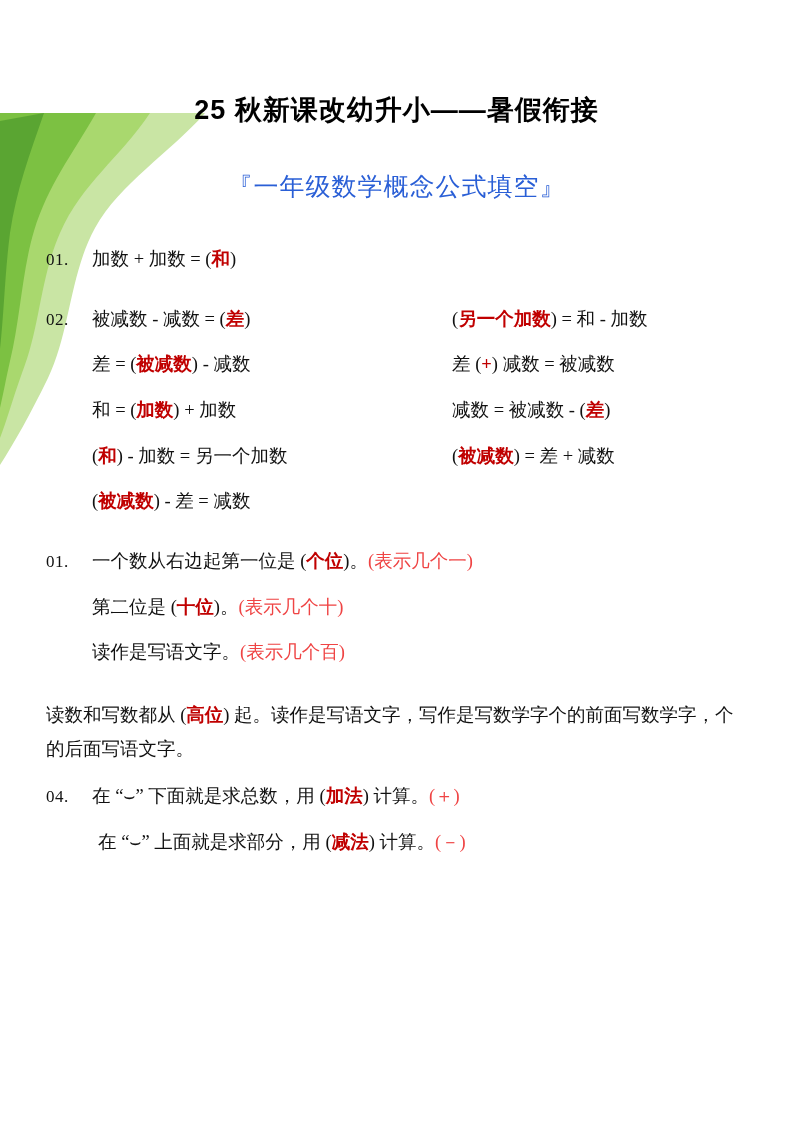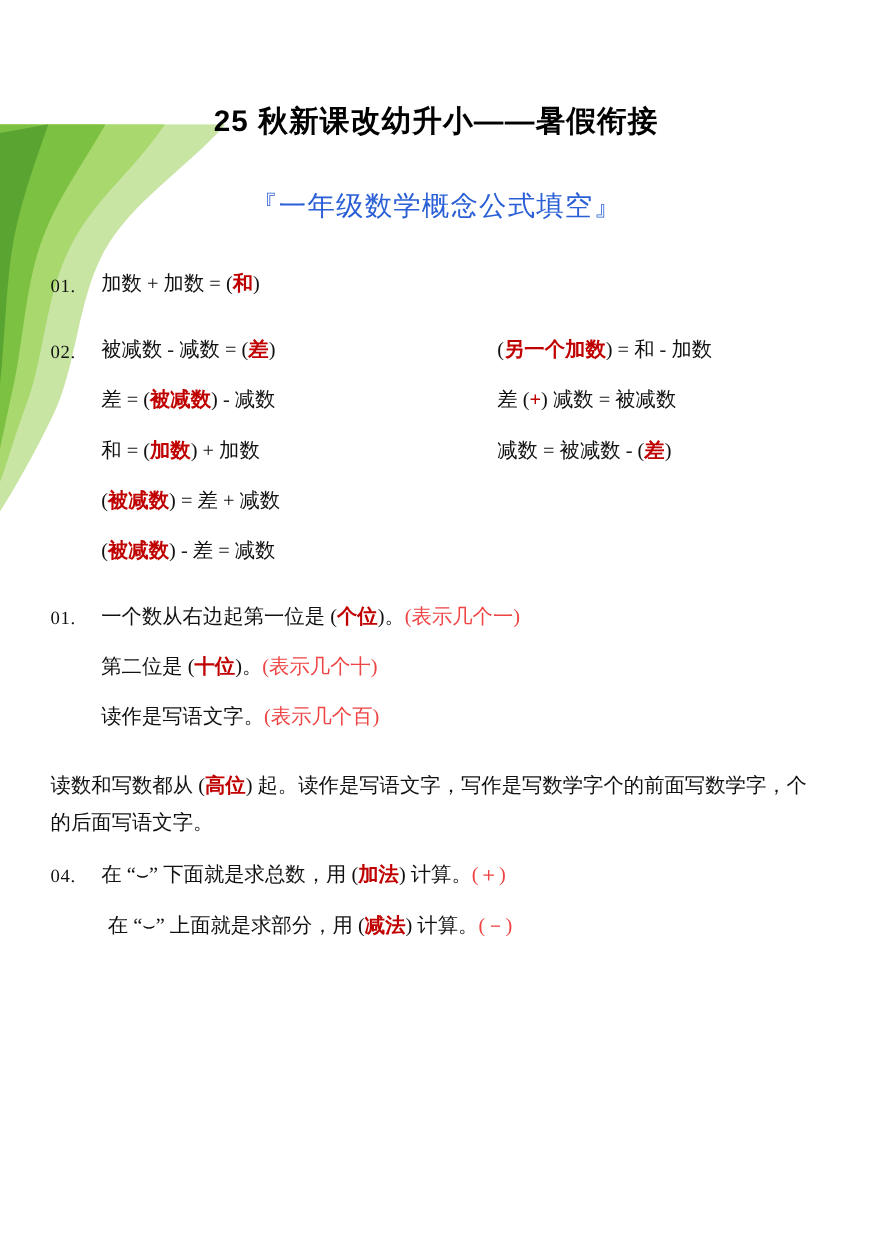--- a/index.html
+++ b/index.html
@@ -172,20 +172,23 @@
         <div class="row">
           <div class="col-left">
             <span class="nowrap"><span class="plain">和 = (</span><span class="red">加数</span><span class="plain">) + 加数</span></span>
           </div>
           <div class="col-right">
             <span class="nowrap"><span class="plain">减数 = 被减数 - (</span><span class="red">差</span><span class="plain">)</span></span>
           </div>
         </div>
 
         <div class="row">
+          <div class="col-left">
+            <span class="nowrap"><span class="plain">(</span><span class="red">和</span><span class="plain">) - 加数 = 另一个加数</span></span>
+          </div>
           <div class="col-right">
             <span class="nowrap"><span class="plain">(</span><span class="red">被减数</span><span class="plain">) = 差 + 减数</span></span>
           </div>
         </div>
 
         <div class="row">
           <div class="col-left">
             <span class="nowrap"><span class="plain">(</span><span class="red">被减数</span><span class="plain">) - 差 = 减数</span></span>
           </div>
           <div class="col-right"></div>

